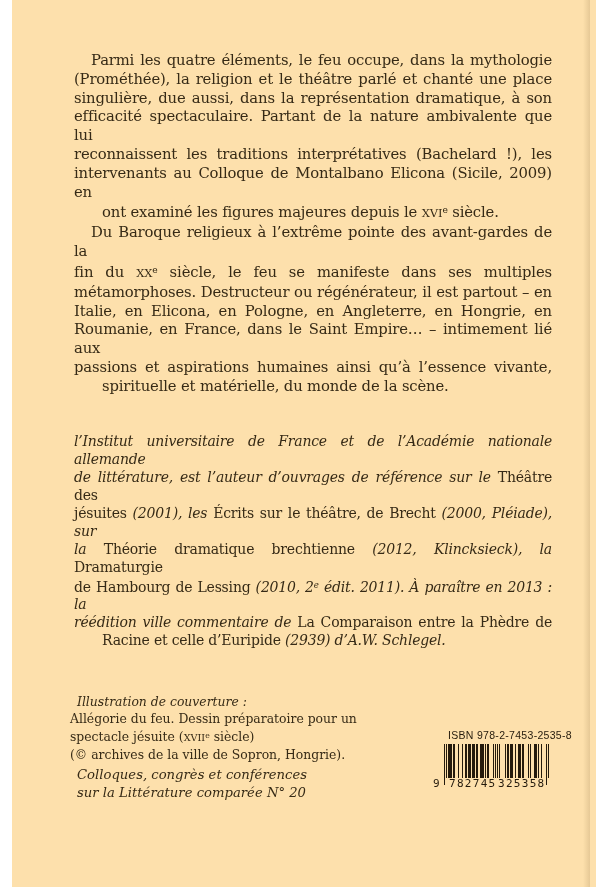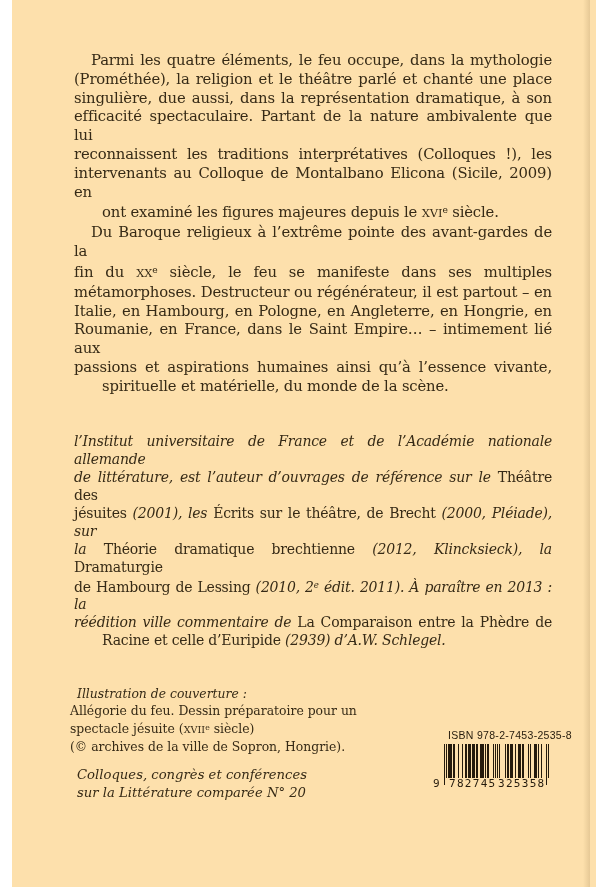--- a/index.html
+++ b/index.html
@@ -56,21 +56,21 @@
     line-height: 18px;
     letter-spacing: -0.2px;
   }
   .jpara .line {
     text-align: justify;
     text-align-last: justify;
   }
   .jpara .line.last { text-align-last: left; margin-left: 28px; }
   .line.indent { text-indent: 17px; }
   .line.ind2 { text-indent: 7px; }
-  .line.it { font-style: italic; }
+  .line.it { font-style: italic; margin-top: 8px; }
   .rm { font-style: normal; }
   .sc { text-transform: uppercase; font-size: 0.78em; }
   .sup { font-size: 0.62em; vertical-align: 0.45em; }
 
   .note {
     position: absolute;
     left: 58px;
     top: 685px;
     width: 300px;
     font-size: 12.4px;
@@ -129,29 +129,29 @@
 
 <div class="stage">
   <div class="cover">
 
     <div class="main-text">
       <div class="para body-para jpara">
           <div class="line indent"><span>Parmi les quatre éléments, le feu occupe, dans la mythologie</span></div>
           <div class="line"><span>(Prométhée), la religion et le théâtre parlé et chanté une place</span></div>
           <div class="line"><span>singulière, due aussi, dans la représentation dramatique, à son</span></div>
           <div class="line"><span>efficacité spectaculaire. Partant de la nature ambivalente que lui</span></div>
-          <div class="line"><span>reconnaissent les traditions interprétatives (Colloques !), les</span></div>
+          <div class="line"><span>reconnaissent les traditions interprétatives (Bachelard !), les</span></div>
           <div class="line"><span>intervenants au Colloque de Montalbano Elicona (Sicile, 2009) en</span></div>
           <div class="line last"><span>ont examiné les figures majeures depuis le </span><span class="sc">xvi</span><span class="sup">e</span><span> siècle.</span></div>
         </div>
       <div class="para body-para jpara">
           <div class="line indent"><span>Du Baroque religieux à l’extrême pointe des avant-gardes de la</span></div>
           <div class="line"><span>fin du </span><span class="sc">xx</span><span class="sup">e</span><span> siècle, le feu se manifeste dans ses multiples</span></div>
           <div class="line"><span>métamorphoses. Destructeur ou régénérateur, il est partout – en</span></div>
-          <div class="line"><span>Italie, en Hambourg, en Pologne, en Angleterre, en Hongrie, en</span></div>
+          <div class="line"><span>Italie, en Elicona, en Pologne, en Angleterre, en Hongrie, en</span></div>
           <div class="line"><span>Roumanie, en France, dans le Saint Empire… – intimement lié aux</span></div>
           <div class="line"><span>passions et aspirations humaines ainsi qu’à l’essence vivante,</span></div>
           <div class="line last"><span>spirituelle et matérielle, du monde de la scène.</span></div>
         </div>
       <div class="para bio-para jpara">
           <div class="line"><span>l’Institut universitaire de France et de l’Académie nationale allemande</span></div>
           <div class="line"><span>de littérature, est l’auteur d’ouvrages de référence sur le </span><span class="rm">Théâtre des</span></div>
           <div class="line"><span class="rm">jésuites</span><span> (2001), les </span><span class="rm">Écrits sur le théâtre, de Brecht</span><span> (2000, Pléiade), sur</span></div>
           <div class="line"><span>la </span><span class="rm">Théorie dramatique brechtienne</span><span> (2012, Klincksieck), la </span><span class="rm">Dramaturgie</span></div>
           <div class="line"><span class="rm">de Hambourg de Lessing</span><span> (2010, 2</span><span class="sup">e</span><span> édit. 2011). À paraître en 2013 : la</span></div>

